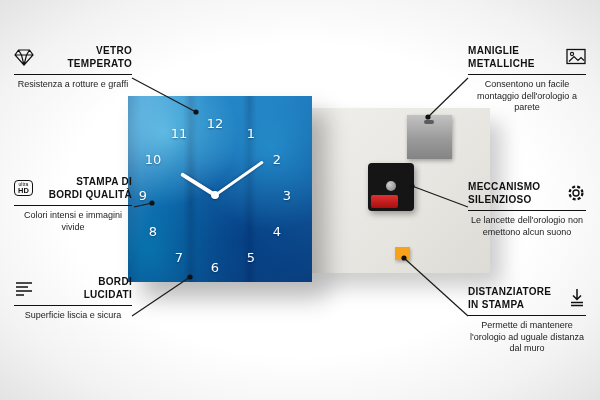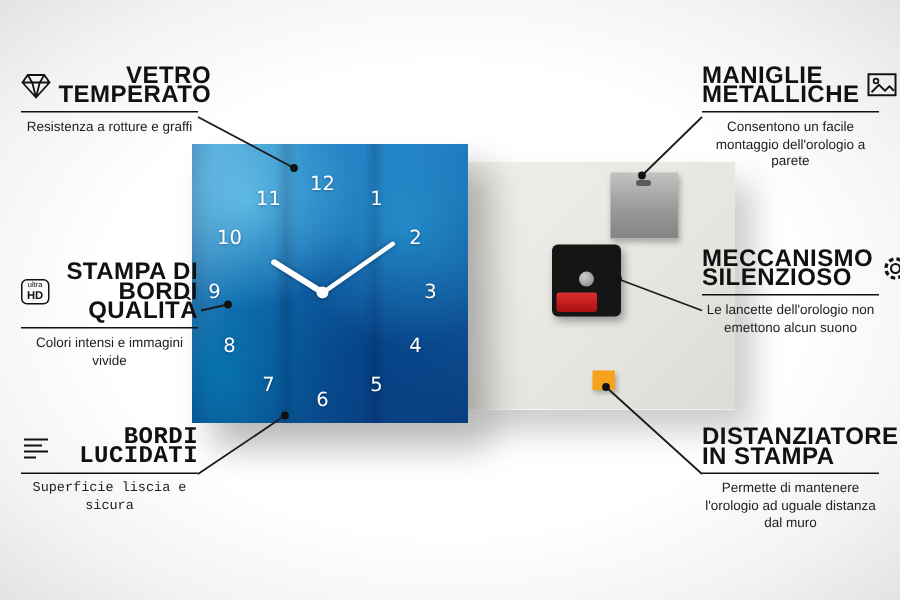--- a/index.html
+++ b/index.html
@@ -56,35 +56,35 @@
               background:radial-gradient(circle at 35% 35%, #cfcfcf, #7e7e7e);}
   .battery{position:absolute;left:3px;top:32px;width:27px;height:13px;
            background:linear-gradient(180deg,#e03030,#a80f0f);border-radius:2px;}
   .foam-spacer{position:absolute;left:86px;top:139px;width:15px;height:13px;background:#f6a21c;
                box-shadow:1px 2px 3px rgba(0,0,0,0.25);}
   
   .connectors{position:absolute;left:0;top:0;z-index:6;pointer-events:none;}
   
   .callout{position:absolute;z-index:7;width:118px;}
   .co-row{display:flex;align-items:center;gap:5px;}
-  .co-title{flex:1;font-weight:bold;font-size:16px;line-height:13px;letter-spacing:0.3px;}
+  .co-title{flex:1;font-weight:bold;font-size:10px;line-height:13px;letter-spacing:0.3px;}
   .co-title span{display:block;}
   .callout.left .co-title{text-align:right;}
   .callout.right .co-title{}
   .co-underline{margin-top:4px;border-bottom:1.6px solid #111;}
   .co-desc{margin-top:4px;font-size:9px;line-height:11.5px;color:#222;text-align:center;}
   .co-icon{flex:0 0 auto;display:flex;justify-content:center;}
   .uhd-badge{border:1.5px solid #111;border-radius:4px;padding:1px 3px;text-align:center;line-height:1;}
   .uhd-badge .t1{display:block;font-size:5px;}
   .uhd-badge .t2{display:block;font-size:7.5px;font-weight:bold;}
   .c-l1{left:14px;top:44px;}
   .c-l2{left:14px;top:175px;}
-  .c-l3{left:14px;top:285px;font-family:Liberation Mono, monospace;}
+  .c-l3{left:14px;top:275px;}
   .c-r1{left:468px;top:44px;}
-  .c-r2{left:468px;top:166px;}
+  .c-r2{left:468px;top:180px;}
   .c-r3{left:468px;top:285px;}
 </style>
 </head>
 <body>
 
 <div class="stage">
 
   <div class="front-panel">
     <span class="num n12">12</span>
     <span class="num n1">1</span>

